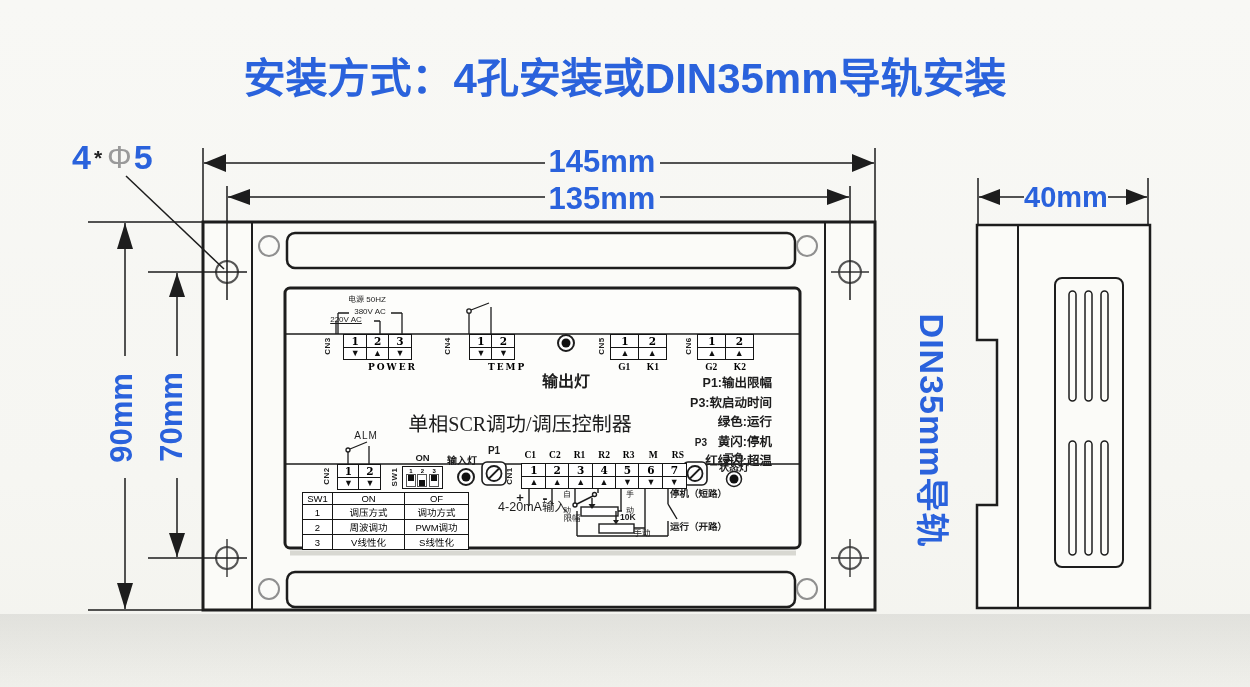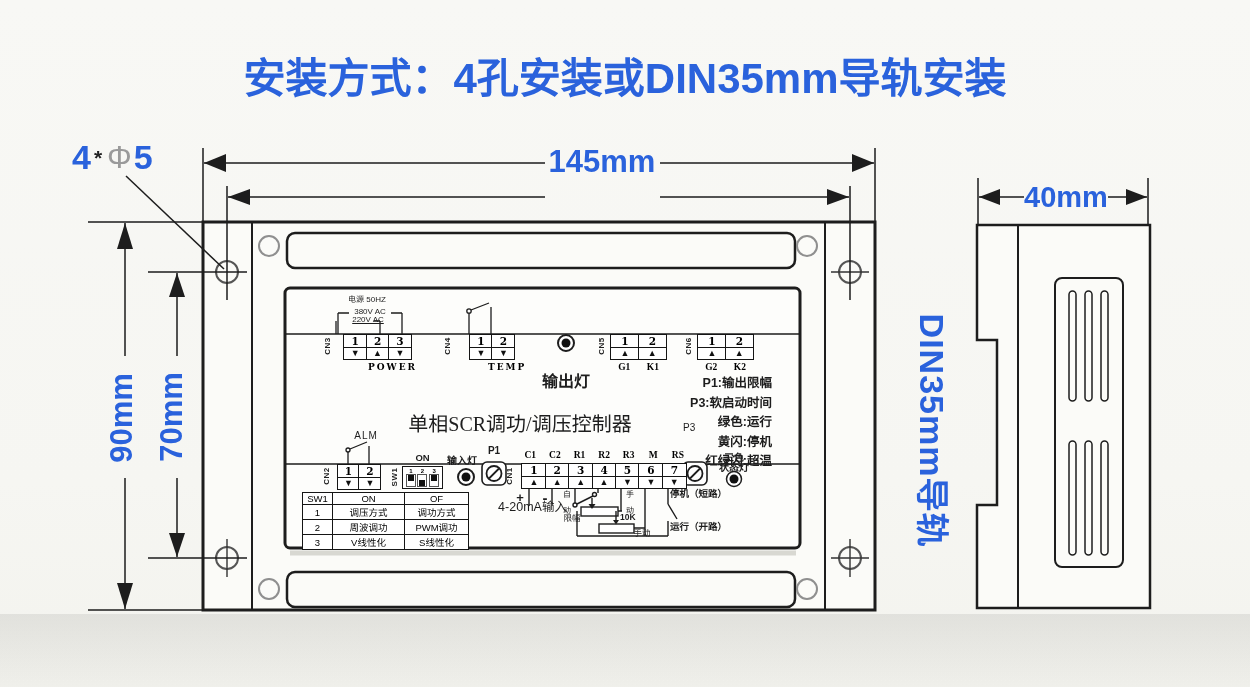--- a/index.html
+++ b/index.html
@@ -172,28 +172,29 @@
   <div class="txt page-title">安装方式：4孔安装或DIN35mm导轨安装</div>
 
   <div class="txt holenote" style="left:72px;top:138px;">
     <span>4</span>
       <span class="star">*</span>
       <span class="phi">Φ</span>
       <span>5</span>
   </div>
 
   <div class="txt dim h" style="left:540px;top:144px;width:124px;">145mm</div>
+  <div class="txt dim h" style="left:540px;top:181px;width:124px;">135mm</div>
   <div class="txt dim h rot-ccw" style="left:62px;top:400px;width:120px;">90mm</div>
   <div class="txt dim h rot-ccw" style="left:112px;top:399px;width:120px;">70mm</div>
   <div class="txt dim" style="left:1016px;top:181px;width:100px;font-size:29px;">40mm</div>
   <div class="txt rail rot-cw" style="left:784px;top:406px;">DIN35mm导轨</div>
 
   <div class="txt pnote" style="left:330px;top:293px;width:74px;">电源 50HZ</div>
   <div class="txt pnote" style="left:333px;top:307px;width:74px;">380V AC</div>
-  <div class="txt pnote" style="left:331px;top:315px;width:74px;text-decoration:underline;">220V AC</div>
+  <div class="txt pnote" style="left:309px;top:315px;width:74px;text-decoration:underline;">220V AC</div>
 
   <div class="txt cnid" style="left:316px;top:341px;">CN3</div>
   <div class="txt cnid" style="left:436px;top:341px;">CN4</div>
   <div class="txt cnid" style="left:590px;top:341px;">CN5</div>
   <div class="txt cnid" style="left:677px;top:341px;">CN6</div>
   <div class="txt cnid" style="left:315px;top:471px;">CN2</div>
   <div class="txt cnid" style="left:498px;top:471px;">CN1</div>
   <div class="txt cnid" style="left:383px;top:472px;">SW1</div>
 
   <div class="tgroup" style="left:338px;top:334px;--cw:22px;">
@@ -348,21 +349,21 @@
           <div class="tnum">6</div>
           <div class="tarr">▼</div>
         </div>
       <div class="tcol">
           <div class="tnum">7</div>
           <div class="tarr">▼</div>
         </div>
     </div>
   </div>
 
-  <div class="txt" style="left:683px;top:422px;width:24px;text-align:left;font-size:10px;font-weight:400;">P3</div>
+  <div class="txt" style="left:683px;top:437px;width:24px;text-align:right;font-size:10px;font-weight:700;">P3</div>
   <div class="txt" style="left:714px;top:449px;width:40px;text-align:center;font-size:10px;font-weight:600;">三色</div>
   <div class="txt" style="left:711px;top:459px;width:46px;text-align:center;font-size:10px;font-weight:600;">状态灯</div>
 
   <table class="swt">
     <colgroup>
         <col style="width:30px;">
         <col style="width:72px;">
         <col style="width:64px;">
       </colgroup>
     <tbody>

